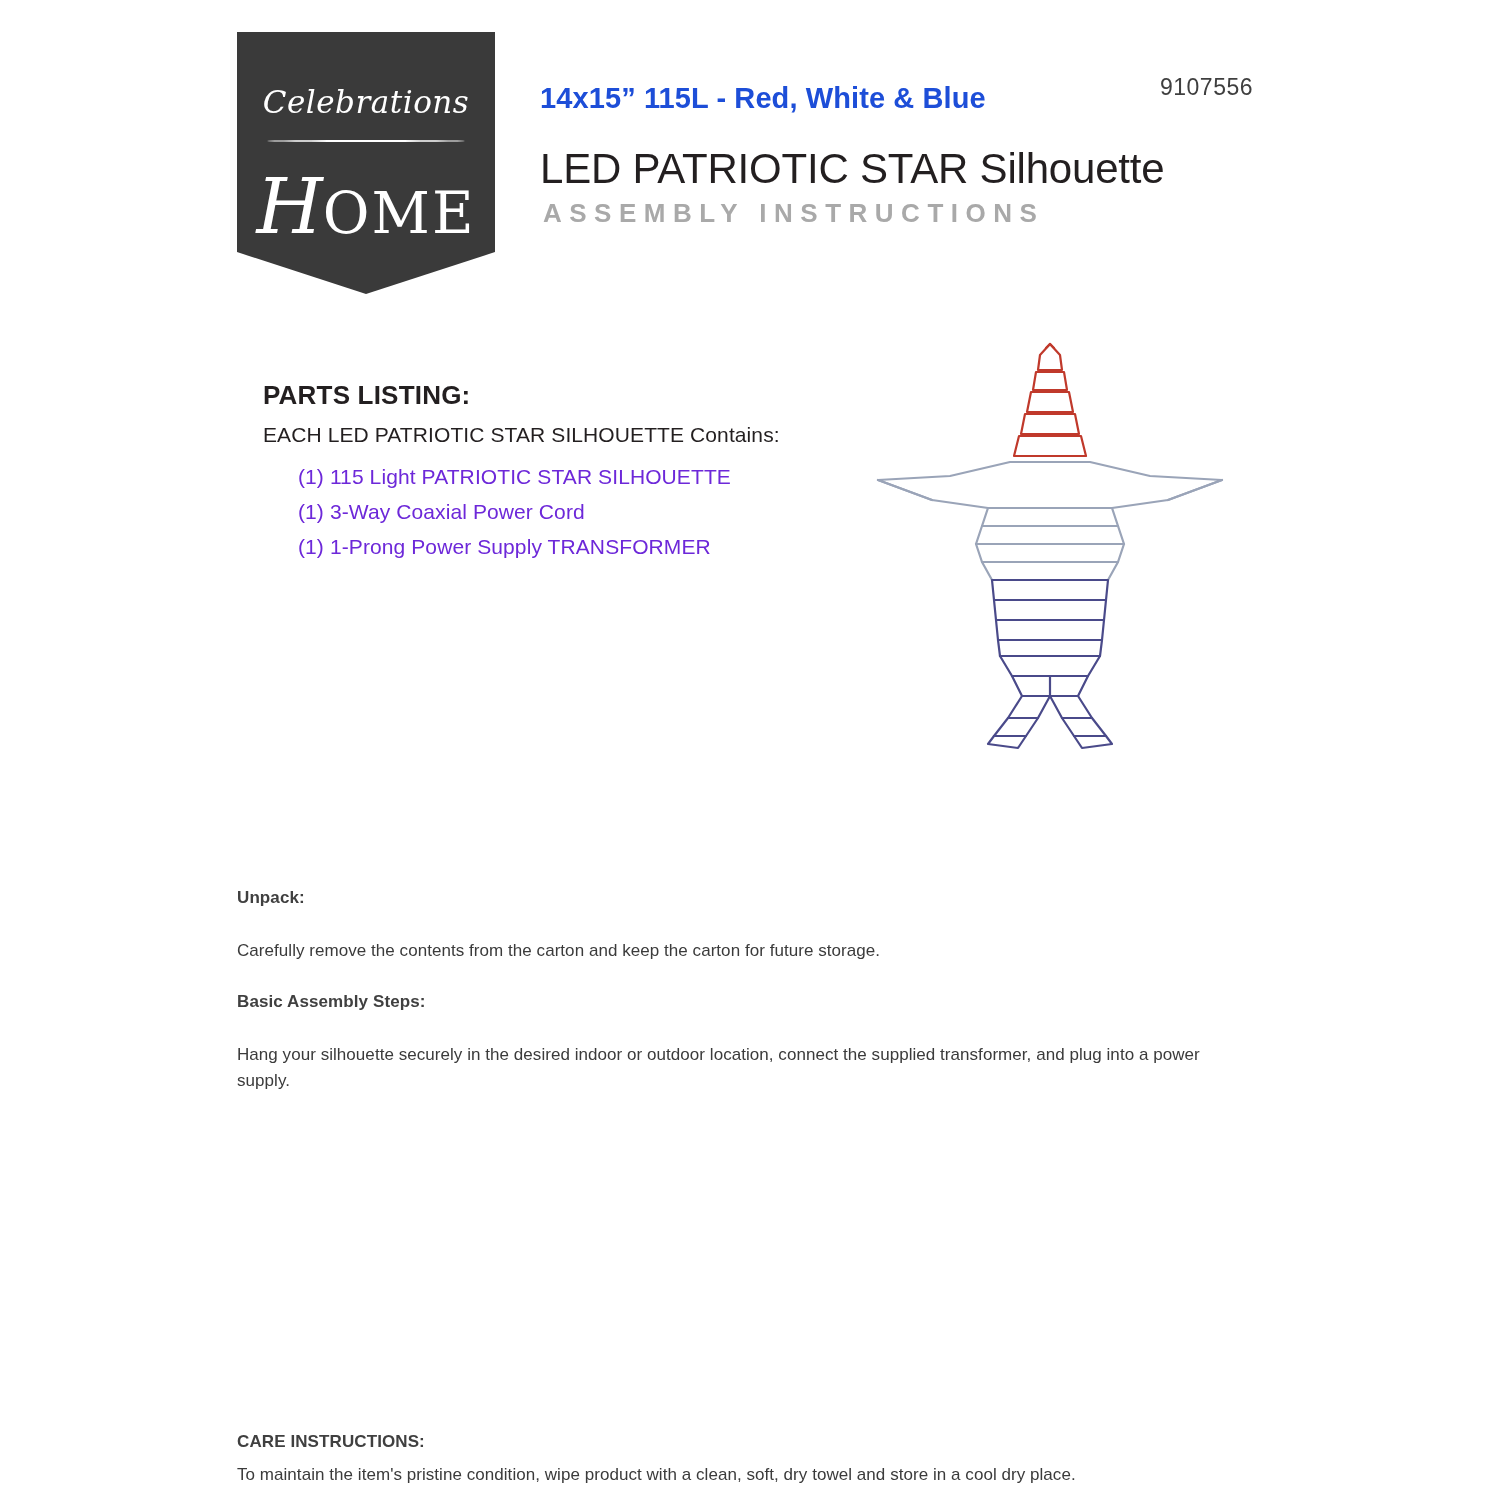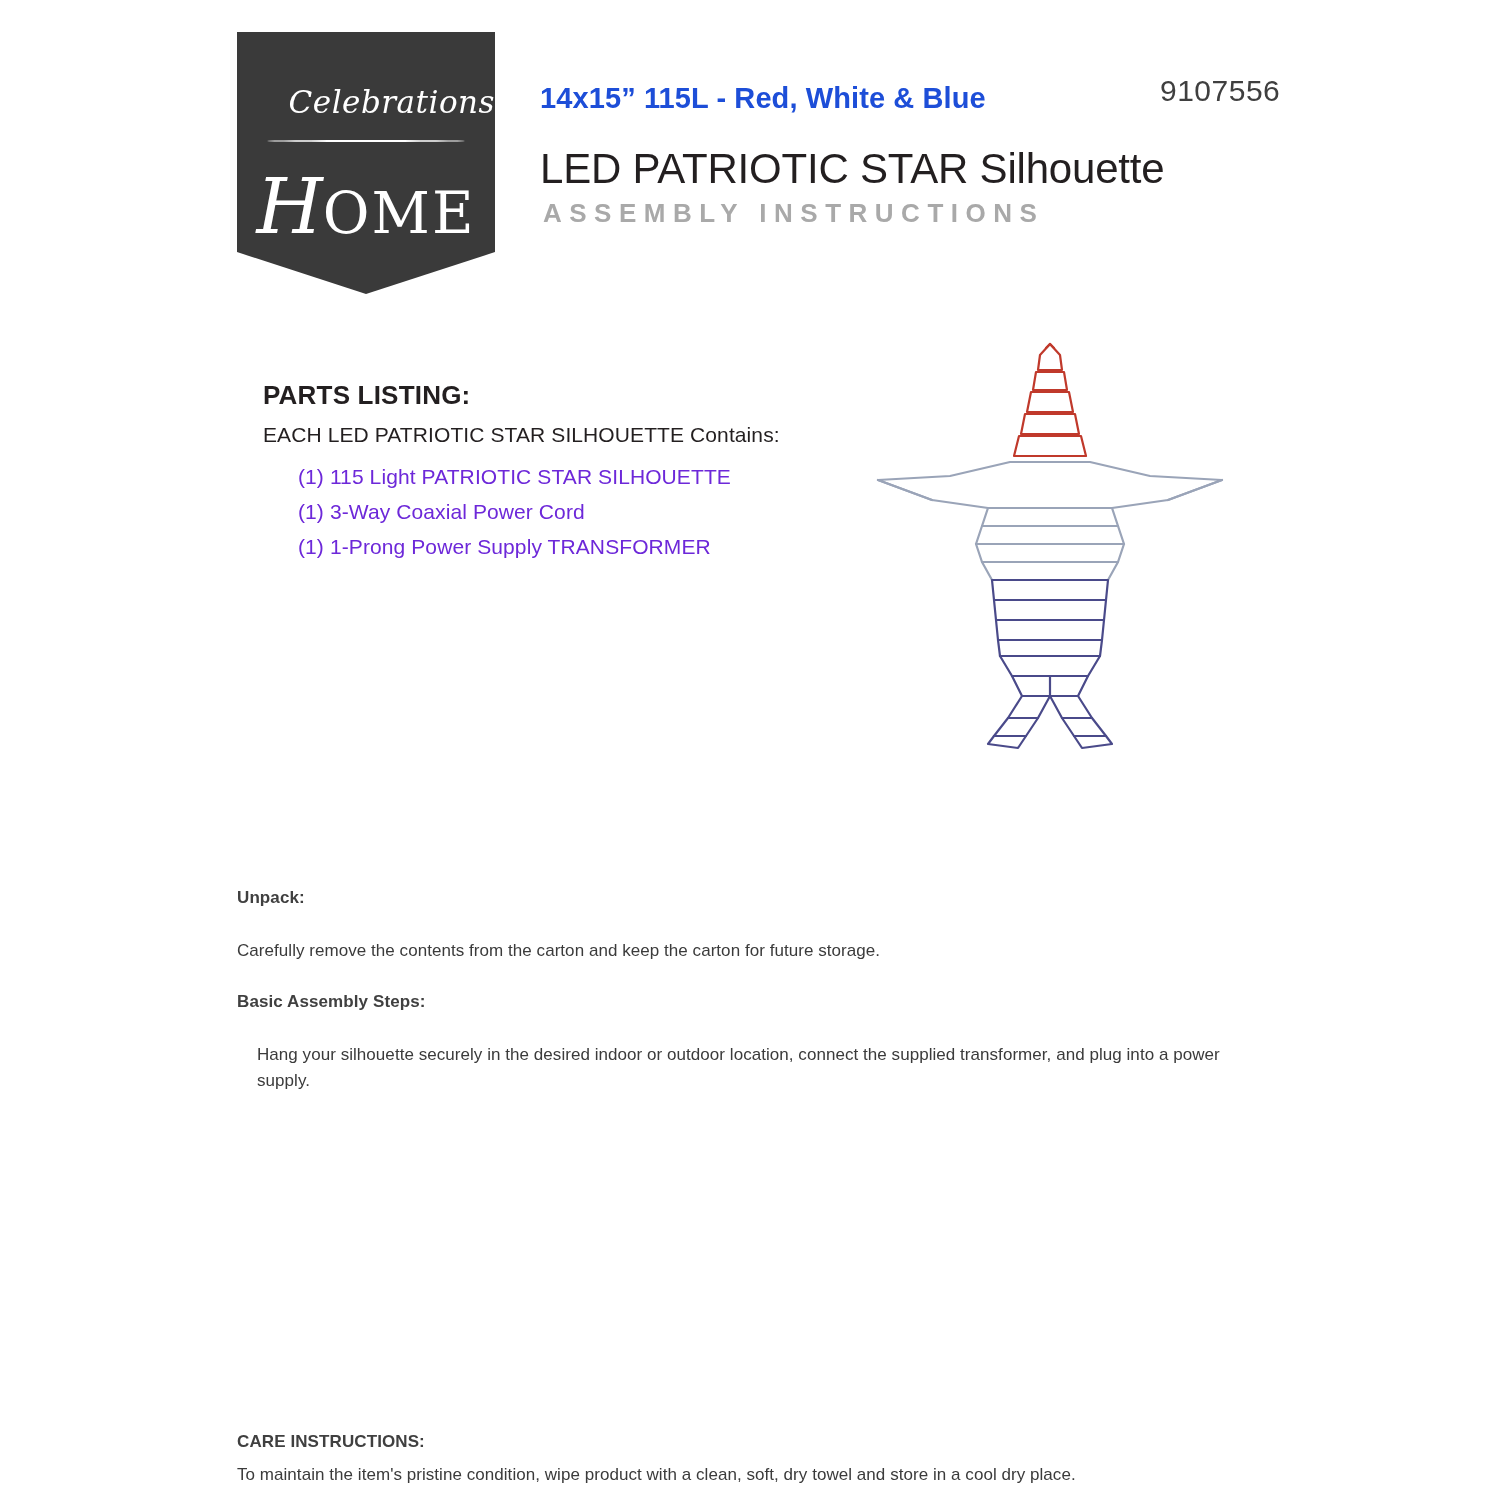--- a/index.html
+++ b/index.html
@@ -31,21 +31,21 @@
     width: 258px;
     height: 262px;
     background: #3a3a3a;
     -webkit-clip-path: polygon(0 0, 100% 0, 100% 84%, 50% 100%, 0 84%);
     clip-path: polygon(0 0, 100% 0, 100% 84%, 50% 100%, 0 84%);
   }
   .logo-celebrations {
     position: absolute;
     left: 0; top: 52px;
     width: 258px;
-    text-align: right;
+    text-align: center;
     color: #ffffff;
     font-family: "DejaVu Serif", serif;
     font-style: italic;
     font-size: 31px;
     letter-spacing: 0.5px;
   }
   .logo-rule {
     position: absolute;
     left: 30px;
     top: 108px;
@@ -76,21 +76,21 @@
     top: 82px;
     font-size: 29px;
     font-weight: bold;
     color: #1d4ed8;
     letter-spacing: 0.1px;
   }
   .hdr-sku {
     position: absolute;
     left: 1160px;
     top: 74px;
-    font-size: 30px;
+    font-size: 23px;
     color: #3f3f3f;
     letter-spacing: 0.5px;
   }
   .hdr-title {
     position: absolute;
     left: 540px;
     top: 145px;
     font-size: 42px;
     color: #231f20;
     letter-spacing: -0.2px;
@@ -161,21 +161,21 @@
   }
   .sec-body {
     font-size: 17px;
     color: #3b3b3b;
     line-height: 1.55;
     letter-spacing: 0.05px;
   }
   #unpack { top: 888px; }
   #unpack .sec-body { margin-top: 30px; }
   #assembly { top: 992px; }
-  #assembly .sec-body { margin-top: 30px; width: 1000px; margin-left: 20px; }
+  #assembly .sec-body { margin-top: 30px; width: 1000px; }
   #care { top: 1400px; margin-top: 32px; }
   #care .sec-body { margin-top: 10px; }
 </style>
 </head>
 <body>
 
 <div class="header">
 
   <div class="logo-shield">
     <div class="logo-celebrations">Celebrations</div>

